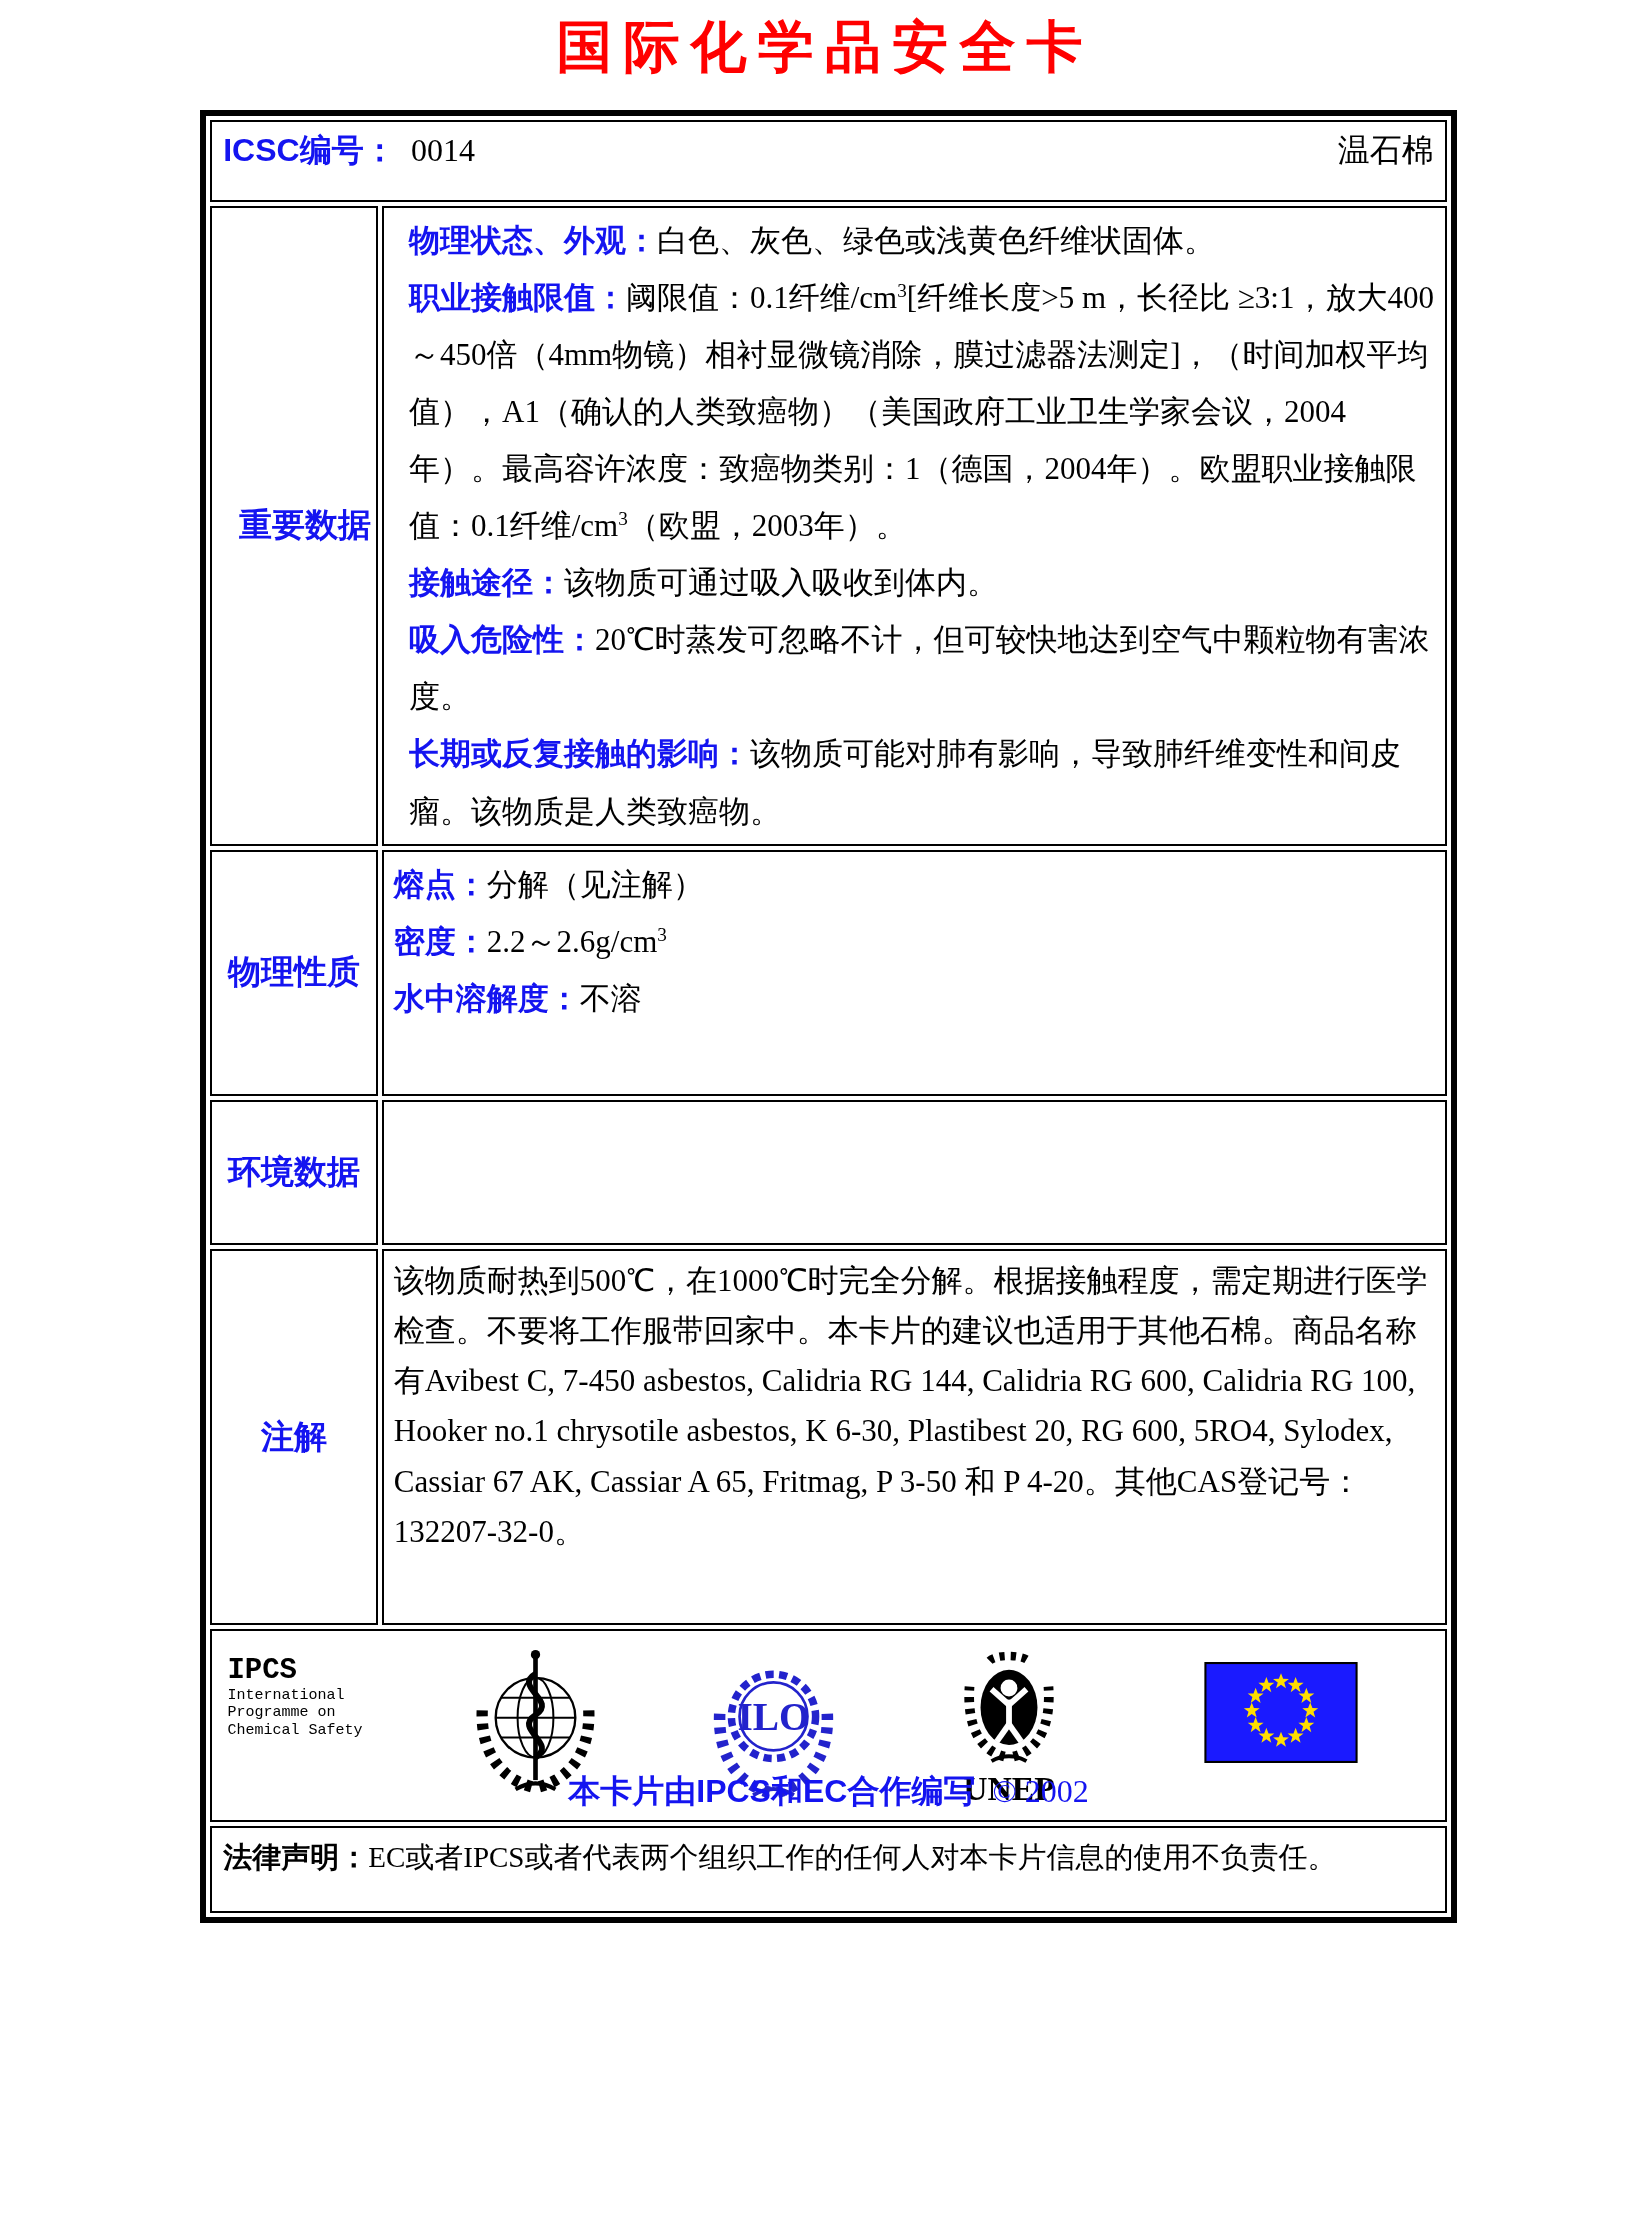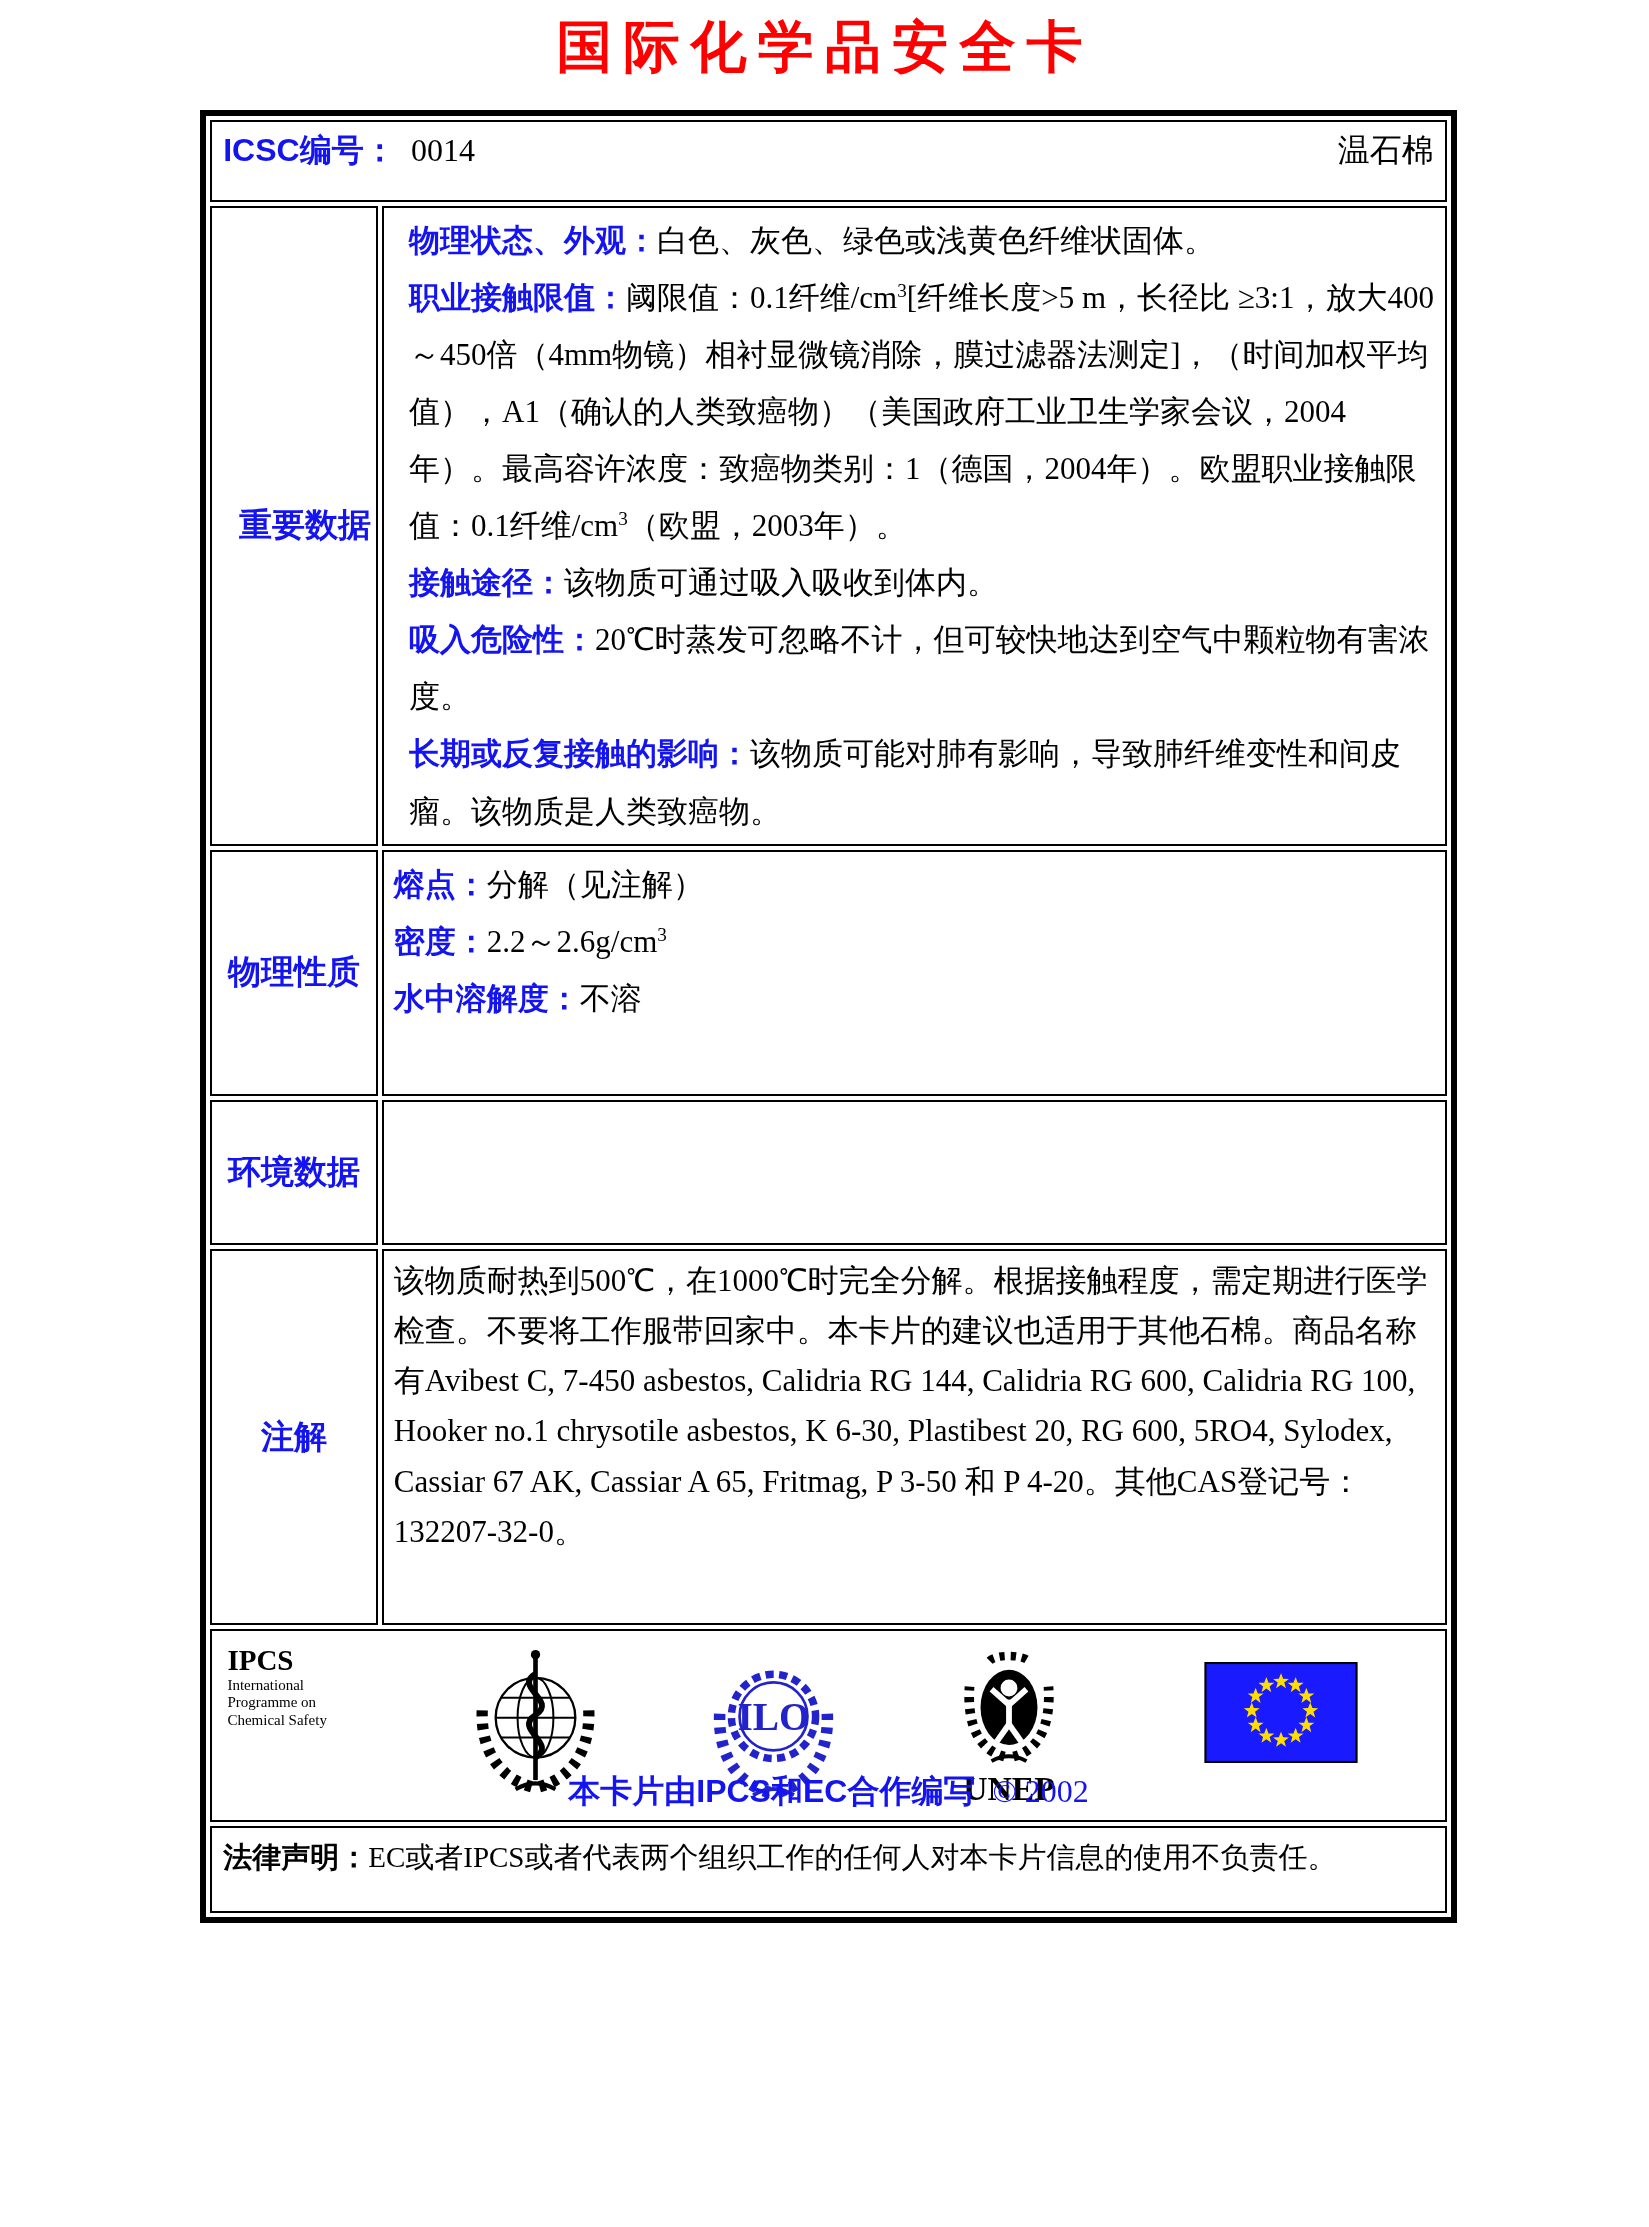--- a/index.html
+++ b/index.html
@@ -84,22 +84,22 @@
   tr.r-notes td.content-cell{line-height:1.62;}
   tr.r-additional td{height:105px;}
   tr.r-additional td.content-cell{line-height:1.6;}
   td.footer-cell{
     height:189px;
     position:relative;
     padding:0;
   }
   .ipcs-block{
     position:absolute;
-    left:15.4px; top:14px;
-    font-family:Liberation Serif, serif;
+    left:15.4px; top:24px;
+    font-family:Liberation Mono, monospace;
     color:#000;
   }
   .ipcs-title{font-size:29px;font-weight:bold;line-height:1.1;margin:0;}
   .ipcs-sub{font-size:15px;line-height:1.16;margin:0;}
   .logo{position:absolute;}
   .logo-who {left:257px; top:15.4px;}
   .logo-ilo {left:497px; top:12.6px;}
   .logo-unep{left:742px; top:9.8px;}
   .logo-eu  {left:992px; top:31px;}
   .footer-caption{

